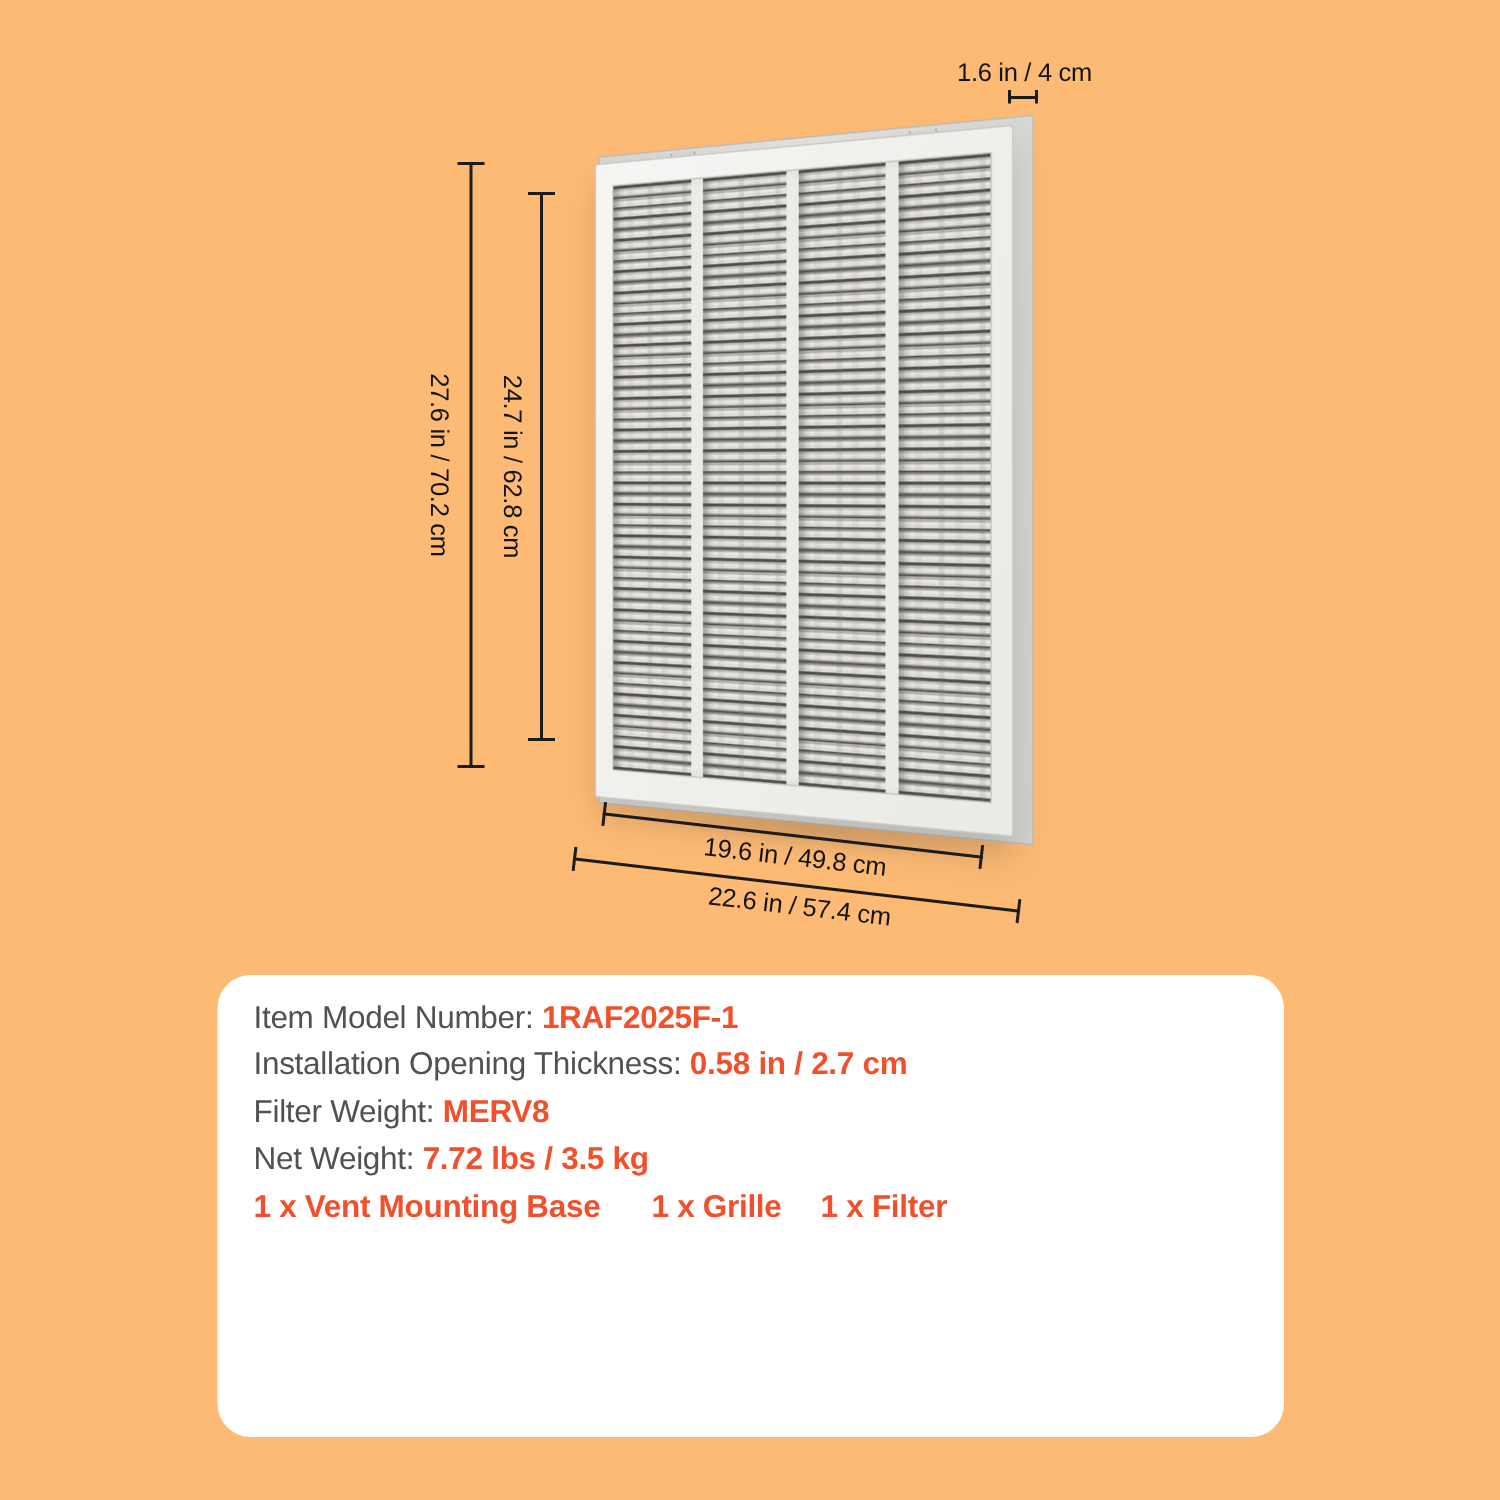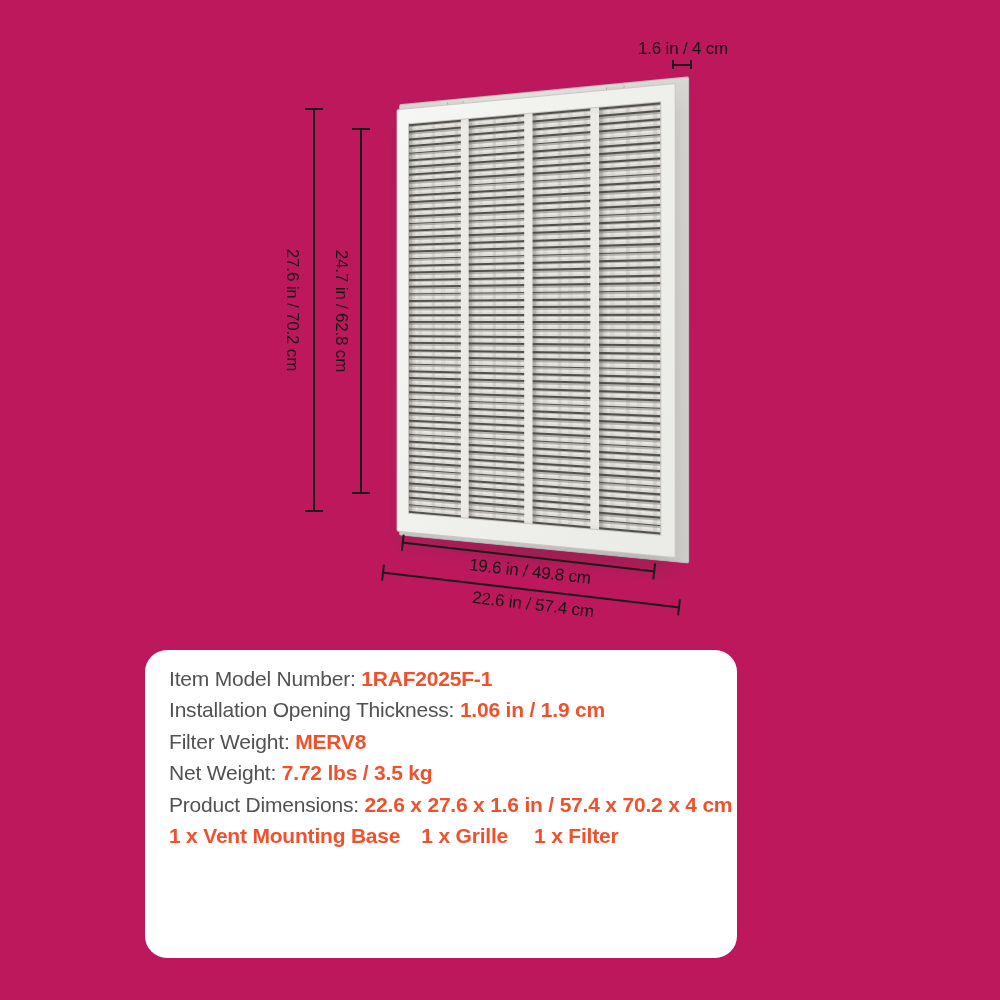--- a/index.html
+++ b/index.html
@@ -1,17 +1,17 @@
 <!DOCTYPE html>
 <html><head>
 <meta charset="utf-8">
 <style>
   html,body{margin:0;padding:0;}
   body{font-family:"Liberation Sans",sans-serif;}
-  .stage{position:relative;width:1000px;height:1000px;background:#be185d;overflow:hidden;}
+  .stage{position:relative;width:1000px;height:1000px;background:#fdba74;overflow:hidden;}
 
   
   .product3d{position:absolute;left:377px;top:97px;width:300px;height:445px;
     transform:perspective(1000px) rotateY(-23deg);transform-style:preserve-3d;z-index:2;}
   .backpanel{position:absolute;left:-4px;top:-8px;width:314px;height:460px;
     background:linear-gradient(100deg,#d7d6d3,#e3e2df 40%,#d2d1ce);
     border:1px solid #bcbbb8;border-radius:2px;transform:translateZ(-12px);}
   .clip{position:absolute;top:2px;width:17px;height:10px;background:#d8d7d4;
     border:1px solid #aeadaa;border-top:none;border-radius:0 0 3px 3px;}
   .clip.c1{left:18%;} .clip.c2{left:74%;}
@@ -49,26 +49,26 @@
   #vlineOuter{left:313px;top:108px;height:404px;}
   #vlineInner{left:360px;top:128px;height:366px;}
   #dimOuterH{left:217px;top:299px;width:150px;}
   #dimInnerH{left:266px;top:300px;width:150px;}
   #hline1{left:401px;top:556px;width:255px;transform:rotate(6.5deg);}
   #hline2{left:381px;top:589px;width:300px;transform:rotate(6.7deg);}
   #dimInnerW{left:455px;top:561px;width:150px;transform:rotate(6.5deg);}
   #dimOuterW{left:458px;top:594px;width:150px;transform:rotate(6.7deg);}
 
   
-  .card{position:absolute;left:145px;top:650px;width:592px;height:308px;
+  .card{position:absolute;left:145px;top:650px;width:711px;height:308px;
     background:#ffffff;border-radius:22px;padding:13px 24px;box-sizing:border-box;z-index:3;}
   .spec-row{font-size:21px;line-height:31.4px;white-space:nowrap;letter-spacing:-0.2px;}
   .spec-label{color:#515154;}
   .spec-value{color:#f0512c;font-weight:bold;}
-  .gap35{margin-left:35px;} .gap29{margin-left:21px;} .gap26{margin-left:26px;text-align:right;}
+  .gap35{margin-left:35px;} .gap29{margin-left:34px;} .gap26{margin-left:26px;text-align:right;}
 </style>
 </head>
 <body>
 
 <div class="stage">
 
   <div class="floor-shadow"></div>
 
   <div class="product3d">
     <div class="backpanel">
@@ -96,29 +96,26 @@
   <div id="hline1" class="hline"></div>
   <div id="dimInnerW" class="dim dim-label">19.6 in / 49.8 cm</div>
   <div id="hline2" class="hline"></div>
   <div id="dimOuterW" class="dim dim-label">22.6 in / 57.4 cm</div>
 
   <div class="card">
     <div class="spec-row">
       <span class="spec-label">Item Model Number: </span><span class="spec-value">1RAF2025F-1</span>
     </div>
     <div class="spec-row">
-      <span class="spec-label">Installation Opening Thickness: </span><span class="spec-value">1.06 in / 1.9 cm</span>
+      <span class="spec-label">Installation Opening Thickness: </span><span class="spec-value">0.58 in / 2.7 cm</span>
     </div>
     <div class="spec-row">
       <span class="spec-label">Filter Weight: </span><span class="spec-value">MERV8</span>
     </div>
     <div class="spec-row">
       <span class="spec-label">Net Weight: </span><span class="spec-value">7.72 lbs / 3.5 kg</span>
-    </div>
-    <div class="spec-row">
-      <span class="spec-label">Product Dimensions: </span><span class="spec-value">22.6 x 27.6 x 1.6 in / 57.4 x 70.2 x 4 cm</span>
     </div>
     <div class="spec-row">
       <span class="spec-value">1 x Vent Mounting Base</span><span class="spec-value gap29">1 x Grille</span><span class="spec-value gap26">1 x Filter</span>
     </div>
   </div>
 
 </div>
 
 </body></html>

